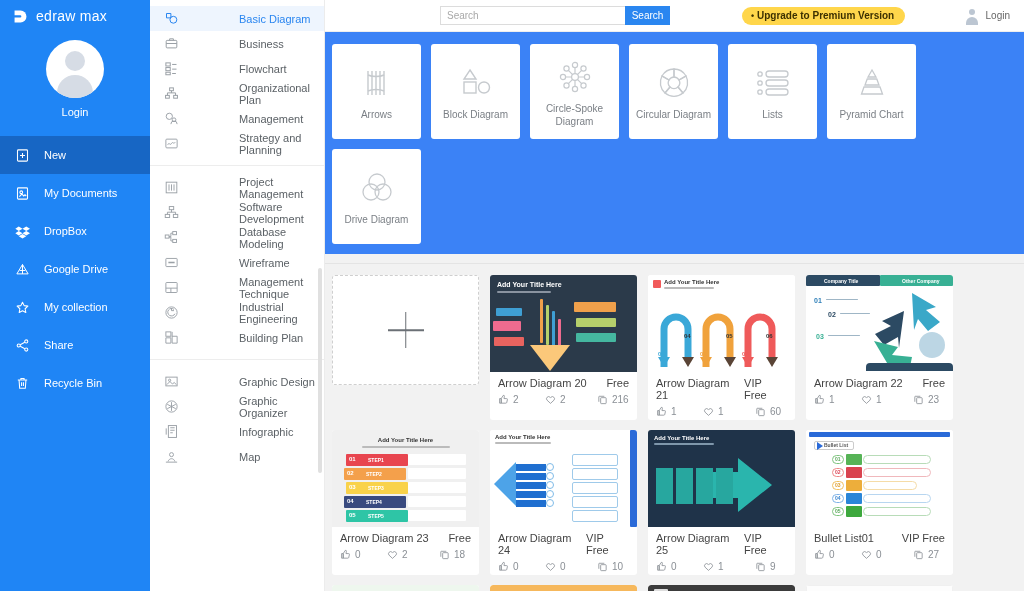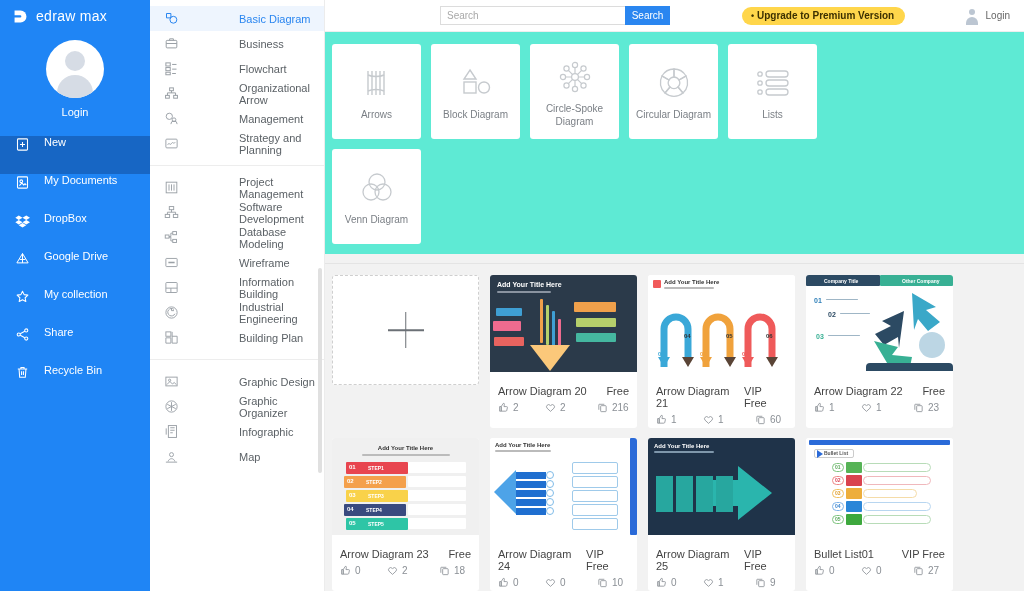--- a/index.html
+++ b/index.html
@@ -21,21 +21,21 @@
   .avatar {
     width:58px; height:58px; border-radius:50%; background:#fff; position:relative; overflow:hidden;
   }
   .avatar::before{ content:""; position:absolute; left:50%; top:11px; transform:translateX(-50%);
     width:20px; height:20px; border-radius:50%; background:#d6dce5; }
   .avatar::after{ content:""; position:absolute; left:50%; top:35px; transform:translateX(-50%);
     width:36px; height:30px; border-radius:18px 18px 0 0; background:#d6dce5; }
   .avatar-label { margin-top:8px; font-size:11px; color:#fff; }
 
   .nav { margin-top:18px; }
-  .nav-item { height:38px; display:flex; padding-left:14px; gap:14px; color:#fff; cursor:pointer; }
+  .nav-item { height:38px; display:flex; align-items:center; padding-left:14px; gap:14px; color:#fff; cursor:pointer; }
   .nav-item.active { background:#1766c4; }
   .nav-icon { width:16px; height:16px; flex:0 0 16px; display:flex; align-items:center; justify-content:center; }
   .nav-icon svg { width:15px; height:15px; display:block; }
   .nav-label { font-size:11px; }
 
   
   .cats { width:175px; flex:0 0 175px; background:#fff; border-right:1px solid #ececec; position:relative; overflow:hidden; padding-top:6px; }
   .cat-item { height:25px; display:flex; align-items:center; padding-left:14px; gap:12px; cursor:pointer; }
   .cat-item.active { background:#eef5fe; }
   .cat-item.active .cat-label { color:#2a86f0; }
@@ -68,39 +68,39 @@
   .mini-avatar { width:14px; height:14px; position:relative; }
   .mini-avatar::before{ content:""; position:absolute; left:50%; top:0; transform:translateX(-50%);
     width:6px; height:6px; border-radius:50%; background:#bcc6d2;}
   .mini-avatar::after{ content:""; position:absolute; left:50%; top:8px; transform:translateX(-50%);
     width:12px; height:8px; border-radius:6px 6px 0 0; background:#bcc6d2;}
   .login-right-label { font-size:10px; color:#666; }
 
   .scrollarea { flex:1; overflow:hidden; position:relative; }
 
   
-  .tiles-panel { background:#5eead4; padding:12px 0 10px 7px; }
+  .tiles-panel { background:#3b82f6; padding:12px 0 10px 7px; }
   .tiles { display:flex; flex-wrap:wrap; gap:10px; }
   .tile {
     width:89px; height:95px; background:#fff; border-radius:3px;
     display:flex; flex-direction:column; align-items:center; justify-content:center;
     cursor:pointer; padding:0 6px;
   }
   .tile-icon { height:44px; display:flex; align-items:center; justify-content:center; color:#c3c7cb; }
   .tile-label { font-size:10px; color:#7a7f85; text-align:center; line-height:1.25; margin-top:4px; }
 
   .divider-gap { height:9px; background:#f2f2f2; }
   .split { height:1px; background:#e4e4e4; margin:0 0 0 0; }
 
   
   .cards-panel { padding:11px 0 0 7px; background:#f2f2f2; }
   .cards { display:flex; flex-wrap:wrap; gap:10px 11px; }
   .card { width:147px; background:#fff; border-radius:3px; overflow:hidden; cursor:pointer; }
   .thumb { height:97px; position:relative; overflow:hidden; }
-  .card-meta { padding:5px 8px 3px 8px;margin-top:8px; }
+  .card-meta { padding:5px 8px 3px 8px; }
   .card-row1 { display:flex; justify-content:space-between; align-items:baseline; }
   .card-title { font-size:11px; color:#444; }
   .card-price { font-size:11px; color:#444; }
   .card-row2 { display:flex; align-items:center; margin-top:5px; font-size:10px; color:#8a8f95; }
   .stat { display:flex; align-items:center; gap:4px; }
   .stat.s1 { width:47px; }
   .stat.s2 { width:52px; }
   .stat svg { width:11px; height:11px; display:block; }
 
   
@@ -239,21 +239,21 @@
     </div>
     <div class="cat-item">
       <span class="cat-icon">
         <svg viewBox="0 0 24 24" fill="none" stroke="currentColor" stroke-width="1.6">
             <rect x="9" y="3" width="6" height="4.5"></rect>
             <rect x="2.5" y="15" width="6" height="4.5"></rect>
             <rect x="15.5" y="15" width="6" height="4.5"></rect>
             <path d="M12 7.5V11M5.5 15v-4h13v4"></path>
           </svg>
       </span>
-      <span class="cat-label">Organizational Arrow</span>
+      <span class="cat-label">Organizational Plan</span>
     </div>
     <div class="cat-item">
       <span class="cat-icon">
         <svg viewBox="0 0 24 24" fill="none" stroke="currentColor" stroke-width="1.5">
             <circle cx="8.5" cy="8.5" r="5"></circle>
             <circle cx="16" cy="14" r="3"></circle>
             <path d="M11 21a5 5 0 0 1 10 0"></path>
           </svg>
       </span>
       <span class="cat-label">Management</span>
@@ -310,21 +310,21 @@
       </span>
       <span class="cat-label">Wireframe</span>
     </div>
     <div class="cat-item">
       <span class="cat-icon">
         <svg viewBox="0 0 24 24" fill="none" stroke="currentColor" stroke-width="1.5">
             <rect x="3" y="4" width="18" height="16" rx="1"></rect>
             <path d="M3 13h8v7M11 13h10"></path>
           </svg>
       </span>
-      <span class="cat-label">Information Building</span>
+      <span class="cat-label">Management Technique</span>
     </div>
     <div class="cat-item">
       <span class="cat-icon">
         <svg viewBox="0 0 24 24" fill="none" stroke="currentColor" stroke-width="1.5">
             <circle cx="12" cy="12" r="9"></circle>
             <path d="M16 7a6 6 0 1 0 1.5 7"></path>
             <path d="M12 5v4h4"></path>
           </svg>
       </span>
       <span class="cat-label">Industrial Engineering</span>
@@ -458,31 +458,41 @@
                 <circle cx="5" cy="6" r="2.2"></circle>
                   <rect x="11" y="3" width="22" height="6" rx="3"></rect>
                 <circle cx="5" cy="15" r="2.2"></circle>
                   <rect x="11" y="12" width="22" height="6" rx="3"></rect>
                 <circle cx="5" cy="24" r="2.2"></circle>
                   <rect x="11" y="21" width="22" height="6" rx="3"></rect>
               </svg>
             </div>
             <div class="tile-label">Lists</div>
           </div>
+          <div class="tile">
+            <div class="tile-icon">
+              <svg width="36" height="32" viewBox="0 0 36 32" fill="none" stroke="#c6cace" stroke-width="1.3">
+                <path d="M18 3l4 7h-8z"></path>
+                  <path d="M13.2 12h9.6l2.2 6H11z"></path>
+                  <path d="M10 20h16l2.5 7H7.5z"></path>
+              </svg>
+            </div>
+            <div class="tile-label">Pyramid Chart</div>
+          </div>
         </div>
         <div class="tiles" style="margin-top:10px;">
           <div class="tile">
             <div class="tile-icon">
               <svg width="36" height="34" viewBox="0 0 36 34" fill="none" stroke="#c6cace" stroke-width="1.3">
                 <circle cx="18" cy="11" r="8"></circle>
                   <circle cx="12" cy="21" r="8"></circle>
                   <circle cx="24" cy="21" r="8"></circle>
               </svg>
             </div>
-            <div class="tile-label">Venn Diagram</div>
+            <div class="tile-label">Drive Diagram</div>
           </div>
         </div>
       </div>
 
       <div class="divider-gap"></div>
       <div class="split"></div>
 
       <div class="cards-panel">
         <div class="cards">
 

